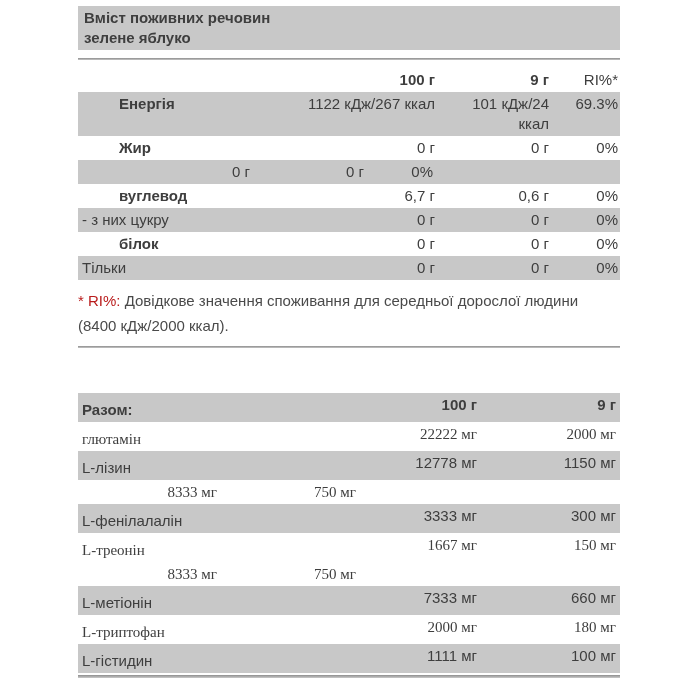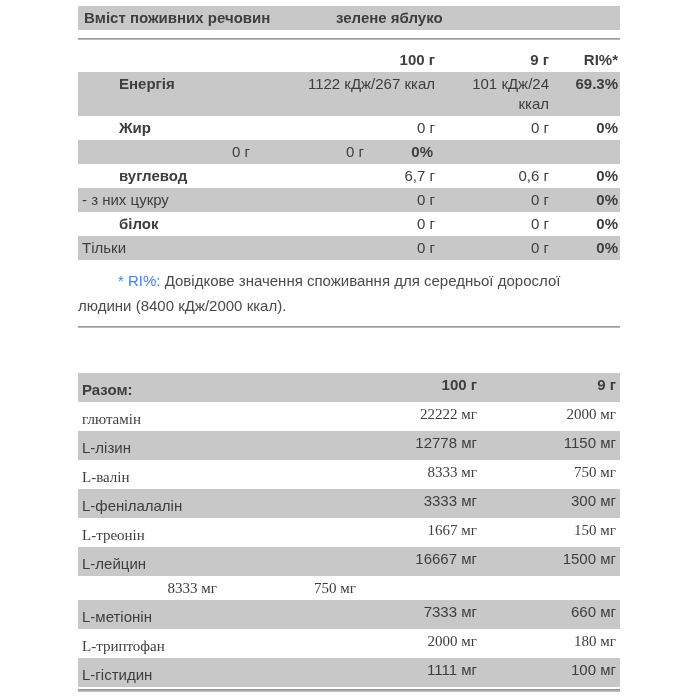--- a/index.html
+++ b/index.html
@@ -6,42 +6,42 @@
   html, body { width: 700px; background: #ffffff; }
   body {
     font-family: "Liberation Sans", "DejaVu Sans", sans-serif;
     font-size: 15px;
     color: #3e3e3e;
     line-height: 20px;
   }
   .page { width: 700px; height: 700px; overflow: hidden; }
   .content { margin-left: 78px; width: 542px; padding-top: 6px; }
 
-  .band { background: #c8c8c8; display: flex; padding: 2px 4px 2px 6px; }
+  .band { background: #c8c8c8; display: flex; padding: 2px 4px 2px 6px; flex-direction: column; }
   .band .left { flex: 1; font-weight: 700; }
   .band .right { font-weight: 700; text-align: right; }
   .band .mid { width: 252px; font-weight: 700; }
 
   .hr1 { height: 2px; background: linear-gradient(#8d8d8d, #c6c6c6); margin: 8px 0; }
   .hr2 { height: 2px; background: linear-gradient(#8d8d8d, #c6c6c6); margin-top: 8px; }
   .hr3 { height: 3px; background: linear-gradient(#8d8d8d, #cacaca); margin-top: 2px; }
 
   
   .t1-row { display: flex; }
   .t1-row.g { background: #c8c8c8; }
   .t1-row.w { background: #ffffff; }
   .t1-label { width: 185px; padding: 2px 0 2px 4px; }
   .t1-c1 { width: 172px; text-align: right; padding: 2px 0; }
   .t1-c2 { width: 114px; text-align: right; padding: 2px 0 2px 25px; }
-  .t1-c3 { width: 71px;  text-align: right; padding: 2px 2px 2px 0; font-weight: 700; }
+  .t1-c3 { width: 71px;  text-align: right; padding: 2px 2px 2px 0; font-weight: 400; }
   .t1-head .t1-c1, .t1-head .t1-c2 { font-weight: 700; }
   .lbl-b { font-weight: 700; padding-left: 41px; }
 
   .footnote { margin-top: 8px; max-width: 505px; line-height: 25px; color: #4a4a4a; }
-  .footnote .fn-prefix { color: #3b82f6; margin-left: 40px; }
+  .footnote .fn-prefix { color: #b91c1c; }
 
   
   .t2 { margin-top: 45px; }
   .t2-row { display: flex; }
   .t2-row.g { background: #c8c8c8; }
   .t2-row.w { background: #ffffff; font-family: Liberation Serif, serif; }
   .t2-label { flex: 1; padding: 7px 0 2px 4px; }
   .t2-c1 { width: 139px; text-align: right; padding: 2px 0; }
   .t2-c2 { width: 143px; text-align: right; padding: 2px 4px 2px 0; }
   .t2-head { font-weight: 700; }
@@ -132,38 +132,32 @@
         <span class="t2-label">глютамін</span>
         <span class="t2-c1">22222 мг</span>
         <span class="t2-c2">2000 мг</span>
       </div>
       <div class="t2-row g">
         <span class="t2-label">L-лізин</span>
         <span class="t2-c1">12778 мг</span>
         <span class="t2-c2">1150 мг</span>
       </div>
       <div class="t2-row w">
-        <span class="t2-label">L-валін</span>
         <span class="t2-c1">8333 мг</span>
         <span class="t2-c2">750 мг</span>
       </div>
       <div class="t2-row g">
         <span class="t2-label">L-фенілалалін</span>
         <span class="t2-c1">3333 мг</span>
         <span class="t2-c2">300 мг</span>
       </div>
       <div class="t2-row w">
         <span class="t2-label">L-треонін</span>
         <span class="t2-c1">1667 мг</span>
         <span class="t2-c2">150 мг</span>
-      </div>
-      <div class="t2-row g">
-        <span class="t2-label">L-лейцин</span>
-        <span class="t2-c1">16667 мг</span>
-        <span class="t2-c2">1500 мг</span>
       </div>
       <div class="t2-row w">
         <span class="t2-c1">8333 мг</span>
         <span class="t2-c2">750 мг</span>
       </div>
       <div class="t2-row g">
         <span class="t2-label">L-метіонін</span>
         <span class="t2-c1">7333 мг</span>
         <span class="t2-c2">660 мг</span>
       </div>

